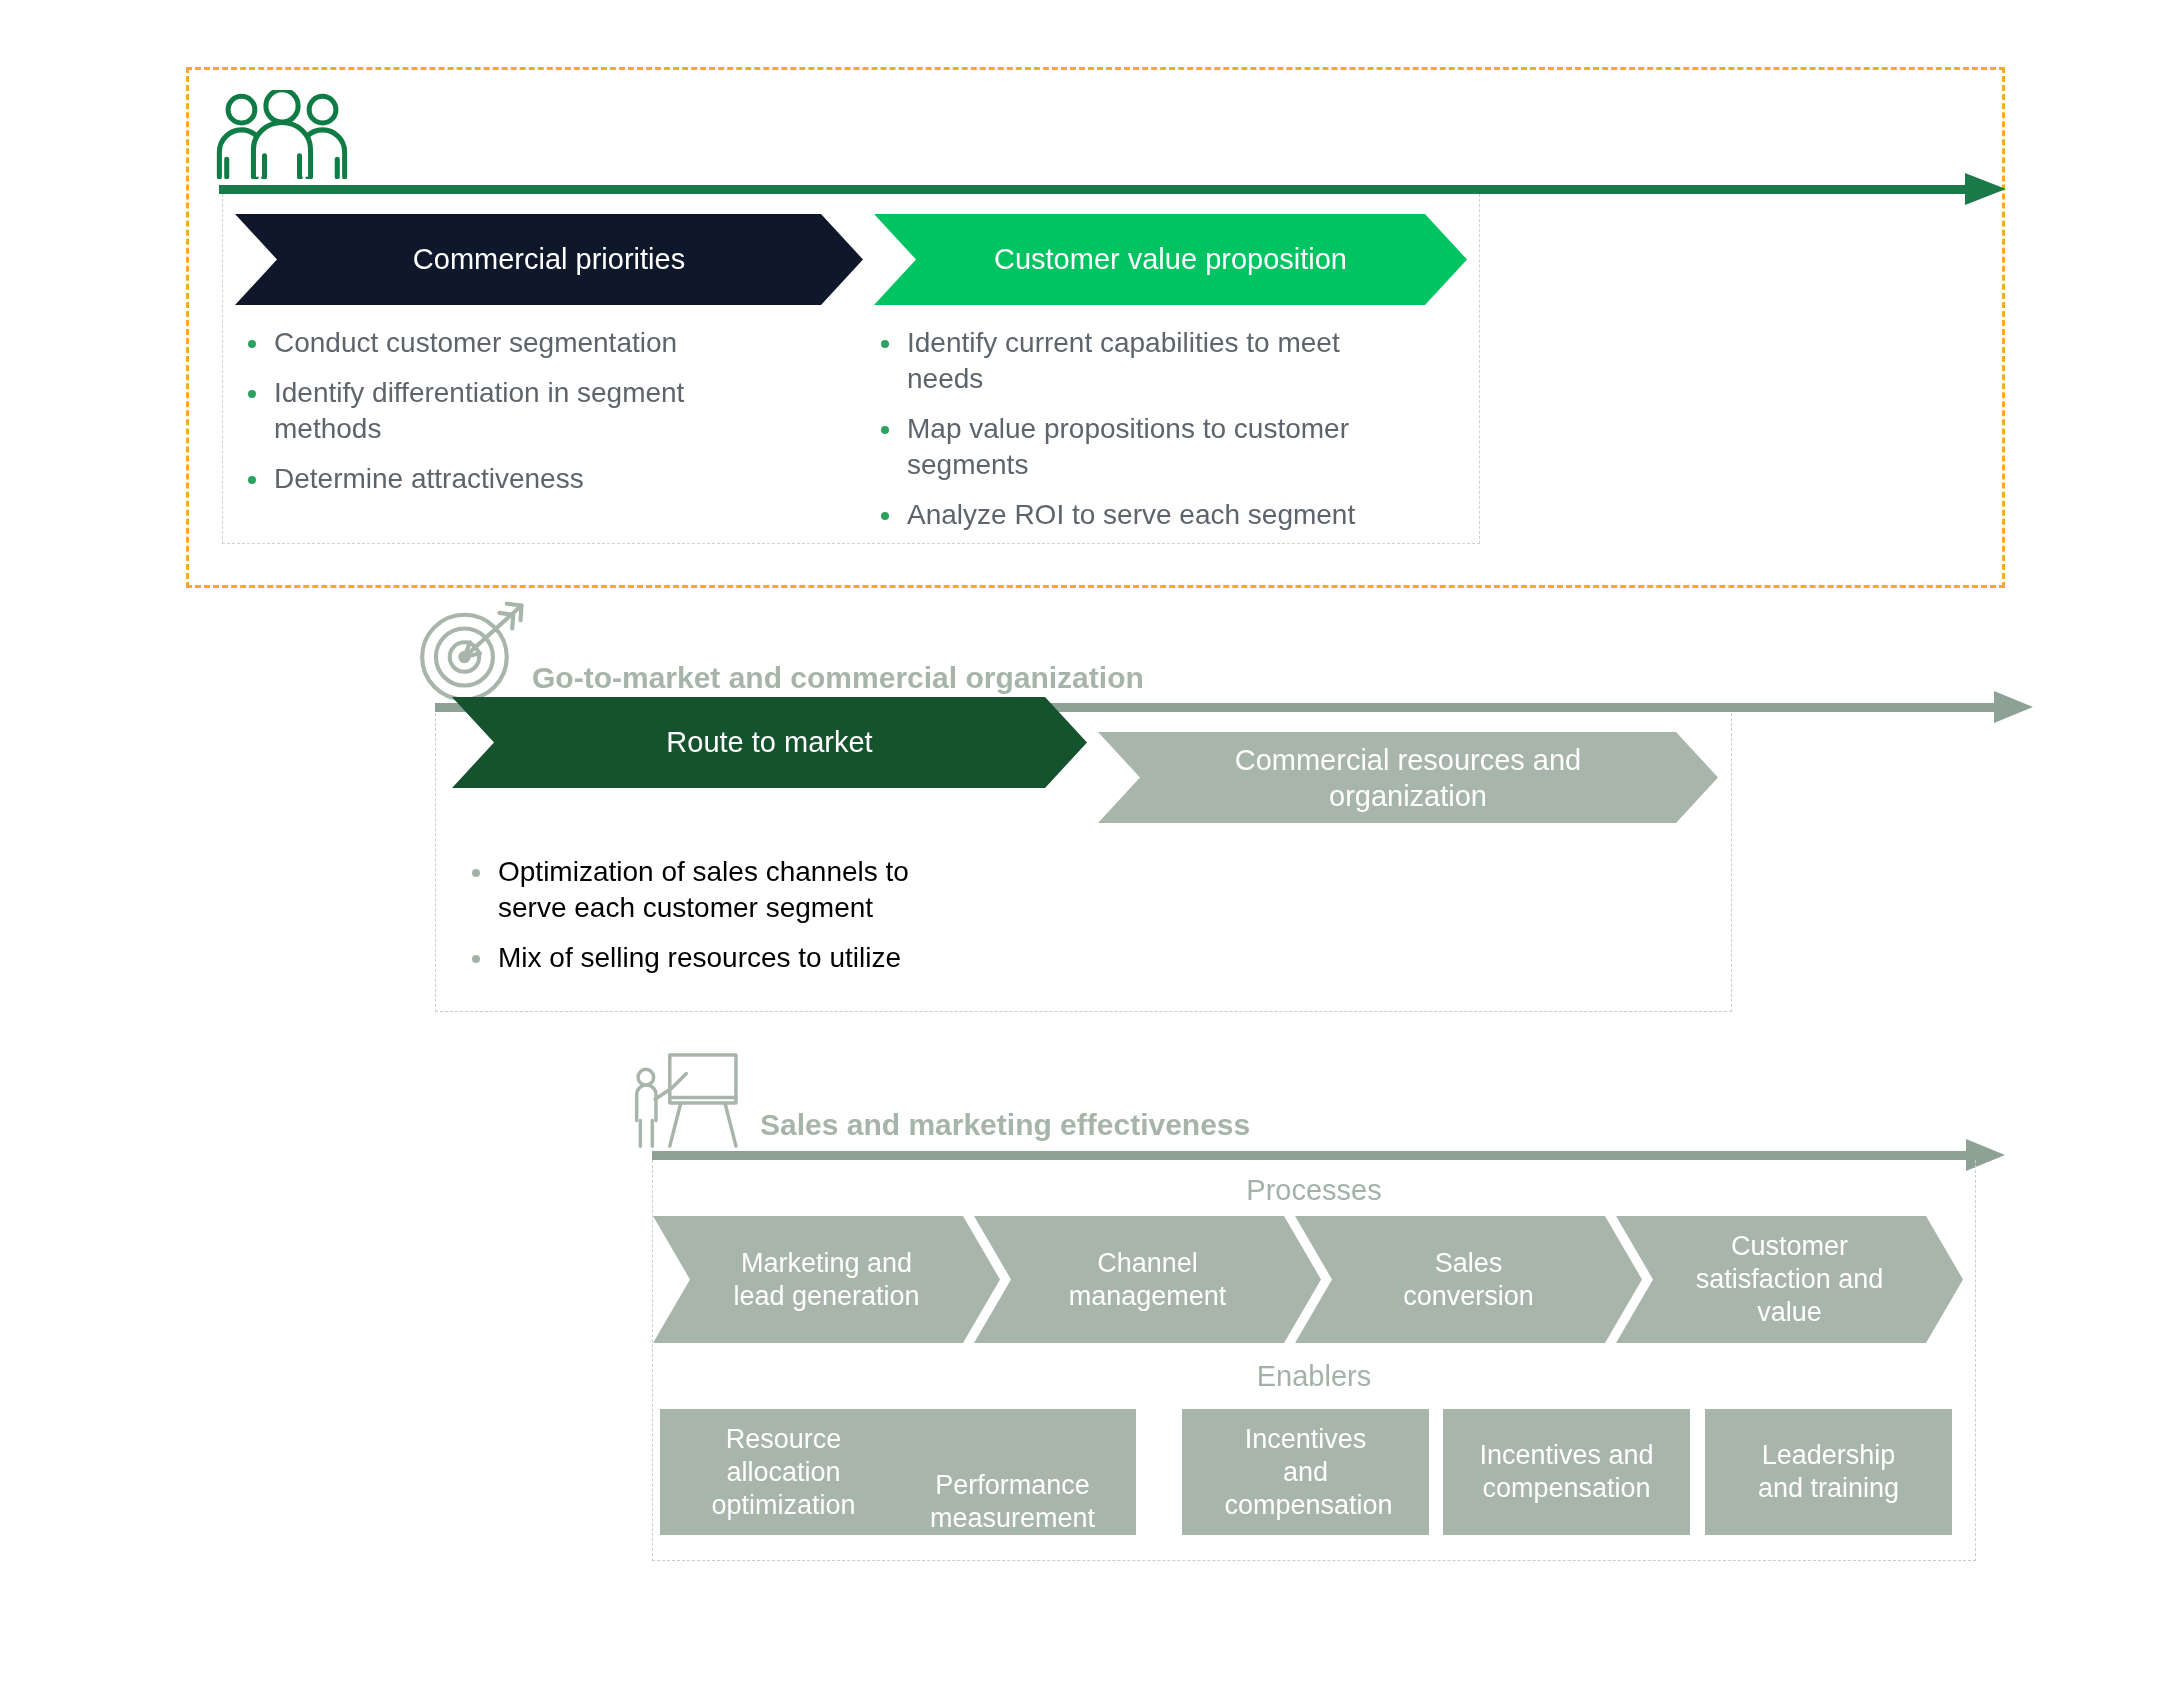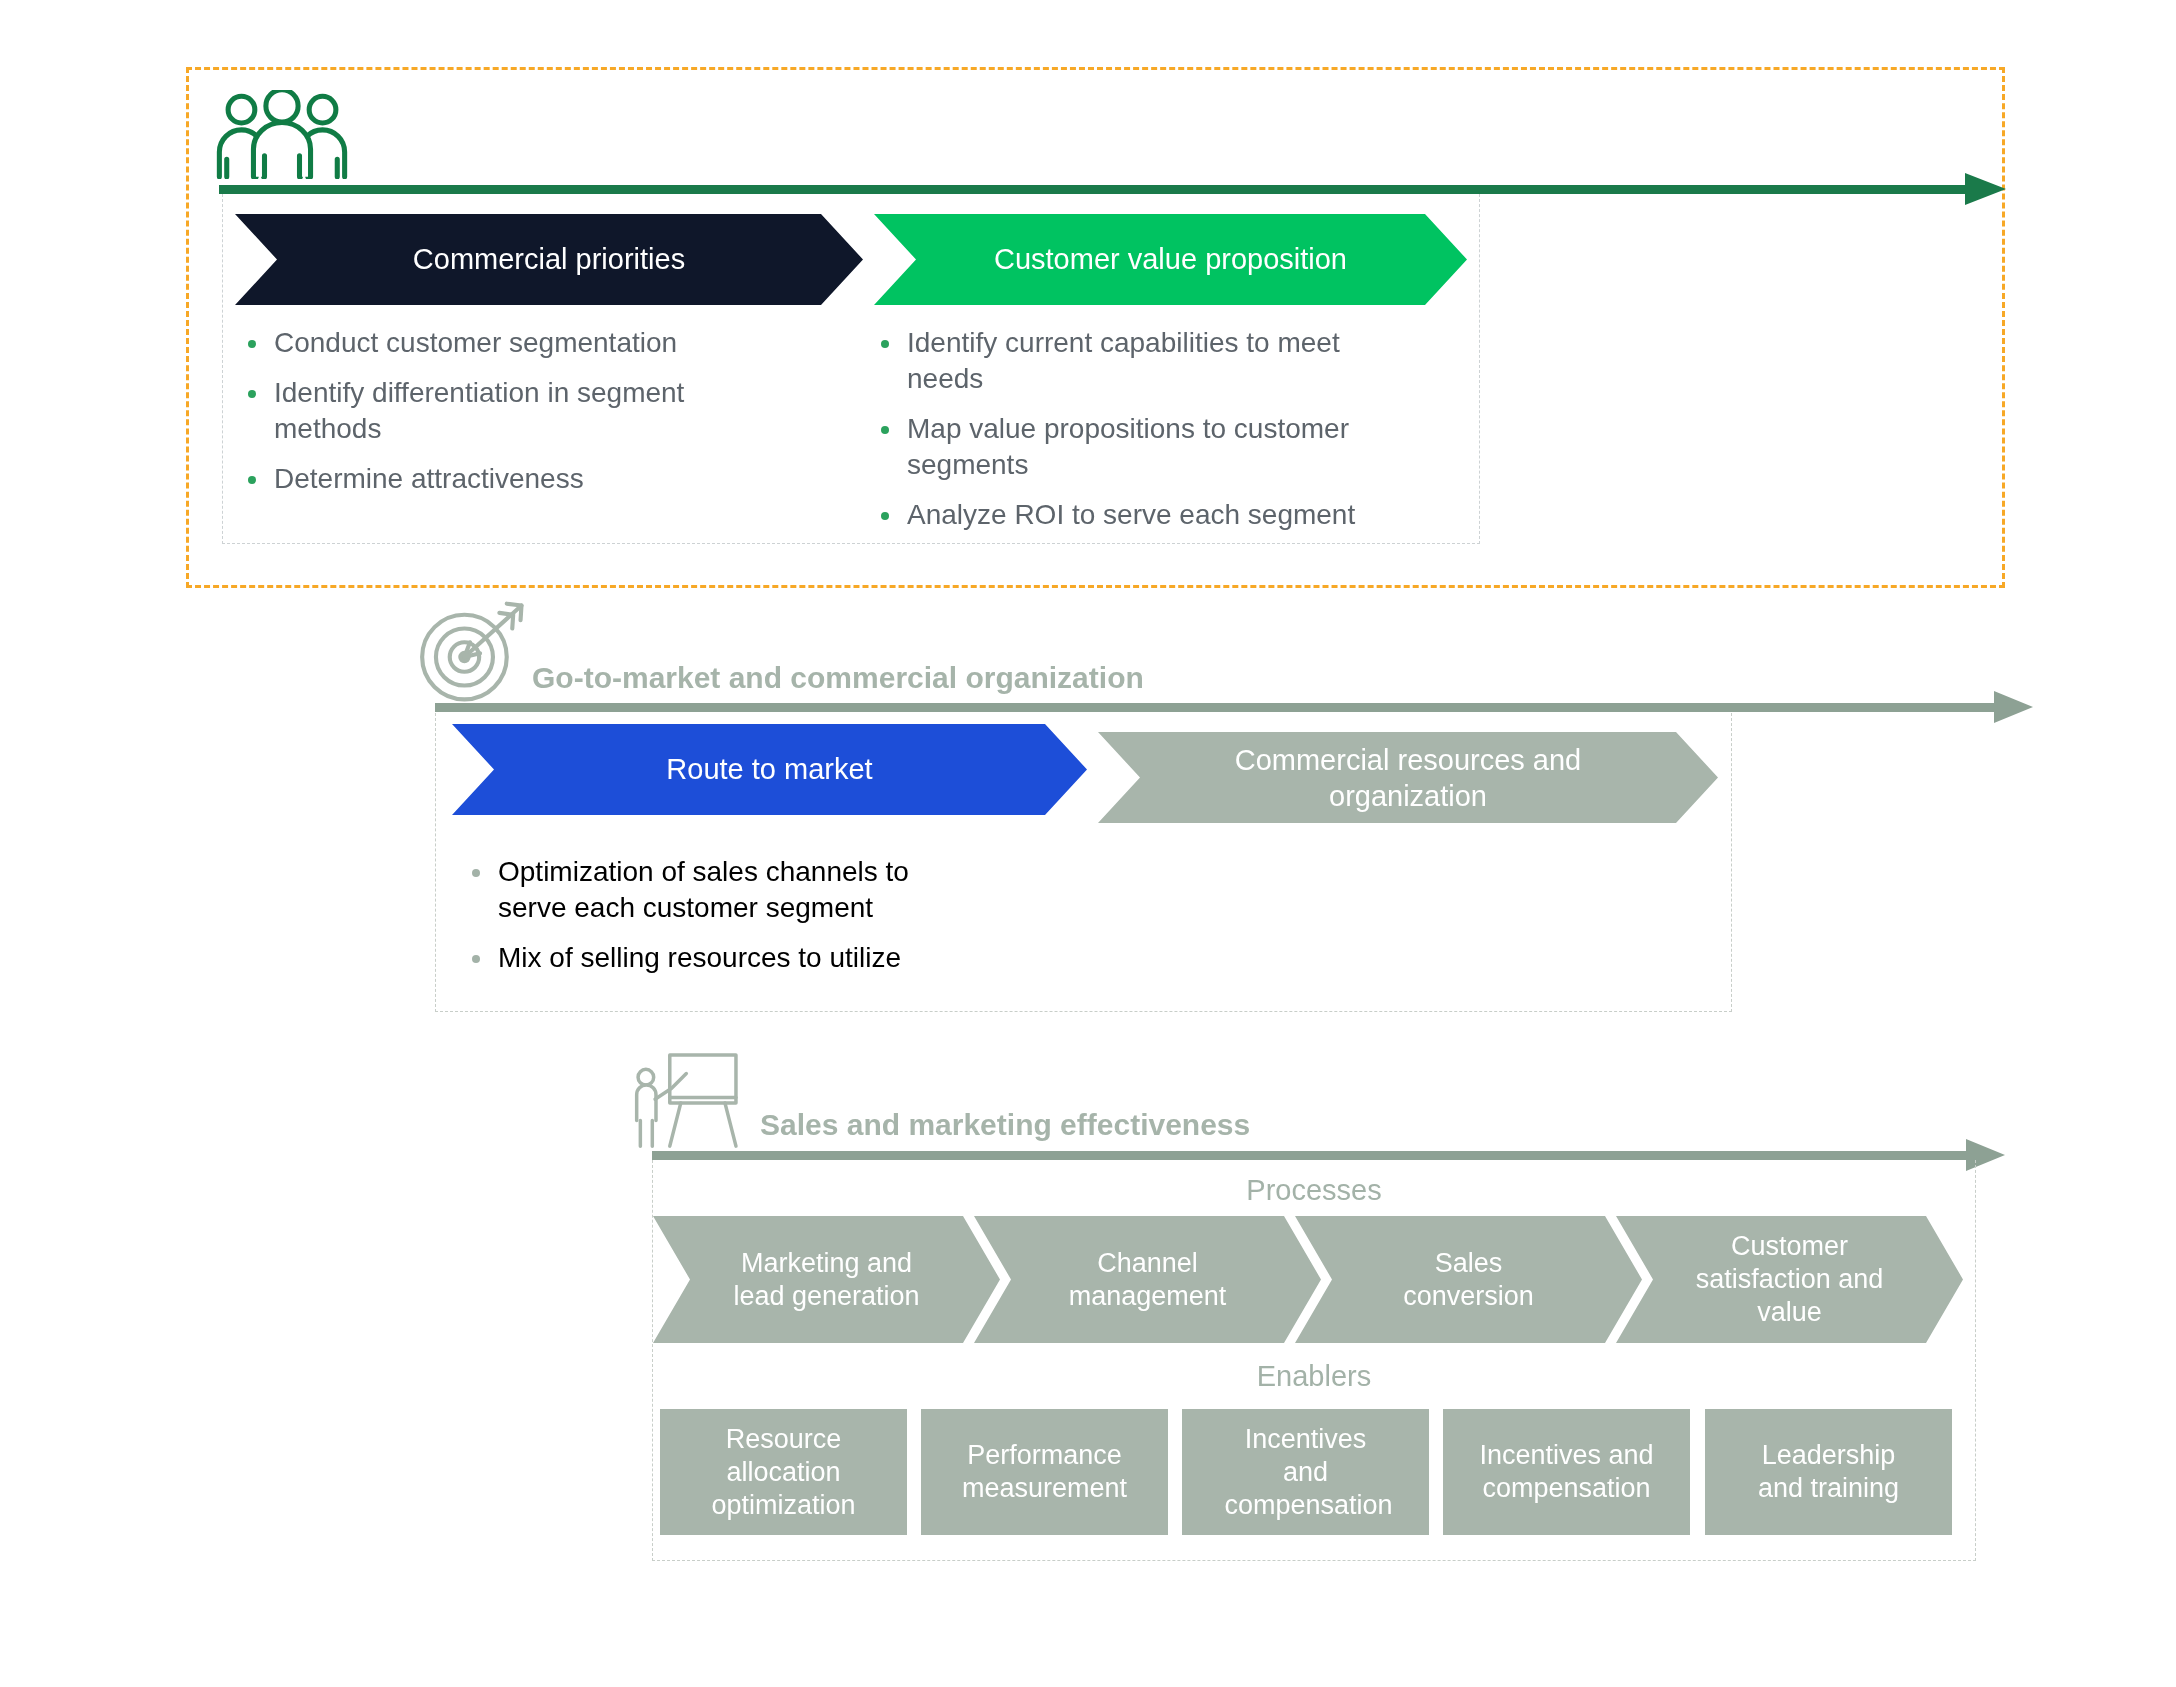--- a/index.html
+++ b/index.html
@@ -39,21 +39,21 @@
   .c1a { left:235px; top:214px; width:628px; height:91px; --d:42px; background:#0f172a; font-size:29px; }
   .c1b { left:874px; top:214px; width:593px; height:91px; --d:42px; background:#00C361; font-size:29px; }
   .ul1a { left:242px; top:325px; width:554px; }
   .ul1b { left:875px; top:325px; width:535px; }
   .s1 li { color:#5D646B; }
   .s1 li::before { background:#2BA25D; }
 
   
   .box2 { left:435px; top:713px; width:1297px; height:299px;
           border:1.8px dashed #C8CEC9; border-top:none; }
-  .c2a { left:452px; top:724px; width:635px; height:91px; --d:42px; background:#1d4ed8; font-size:29px; }
+  .c2a { left:452px; top:697px; width:635px; height:91px; --d:42px; background:#14532d; font-size:29px; }
   .c2b { left:1098px; top:732px; width:620px; height:91px; --d:42px; background:#A8B5AB; font-size:29px; }
   .c2b span { max-width:397px; line-height:36px; }
   .ul2a { left:466px; top:854px; width:503px; }
   .ul2b { left:1089px; top:854px; width:521px; }
   .s2 li { color:#000000; }
   .s2 li::before { background:#A3B2A8; }
 
   
   .box3 { left:652px; top:1160px; width:1324px; height:401px;
           border:1.8px dashed #C8CEC9; border-top:none; }
@@ -67,21 +67,21 @@
   .p2 { left:974px; width:347px; }
   .p3 { left:1295px; width:347px; }
   .p3 span { max-width:138px; }
   .p4 { left:1616px; width:347px; }
   .p4 span { max-width:198px; }
   .ebox { position:absolute; top:1409px; width:247px; height:126px; background:#A8B5AB;
           display:flex; align-items:center; justify-content:center; text-align:center;
           color:#fff; font-size:27px; }
   .ebox span { line-height:33px; max-width:231px; }
   .e1 { left:660px; }
-  .e2 { left:921px; }
+  .e2 { left:889px;align-items:flex-end; }
   .e3 { left:1182px; } .e3 span { max-width:162px; }
   .e4 { left:1443px; }
   .e5 { left:1705px; } .e5 span { max-width:162px; }
 
   
   .icon { position:absolute; }
   .i-people { left:212px; top:90px; width:140px; height:89px; }
   .i-target { left:411px; top:600px; width:140px; height:103px; }
   .i-presenter { left:633px; top:1052px; width:114px; height:100px; }
 </style>

